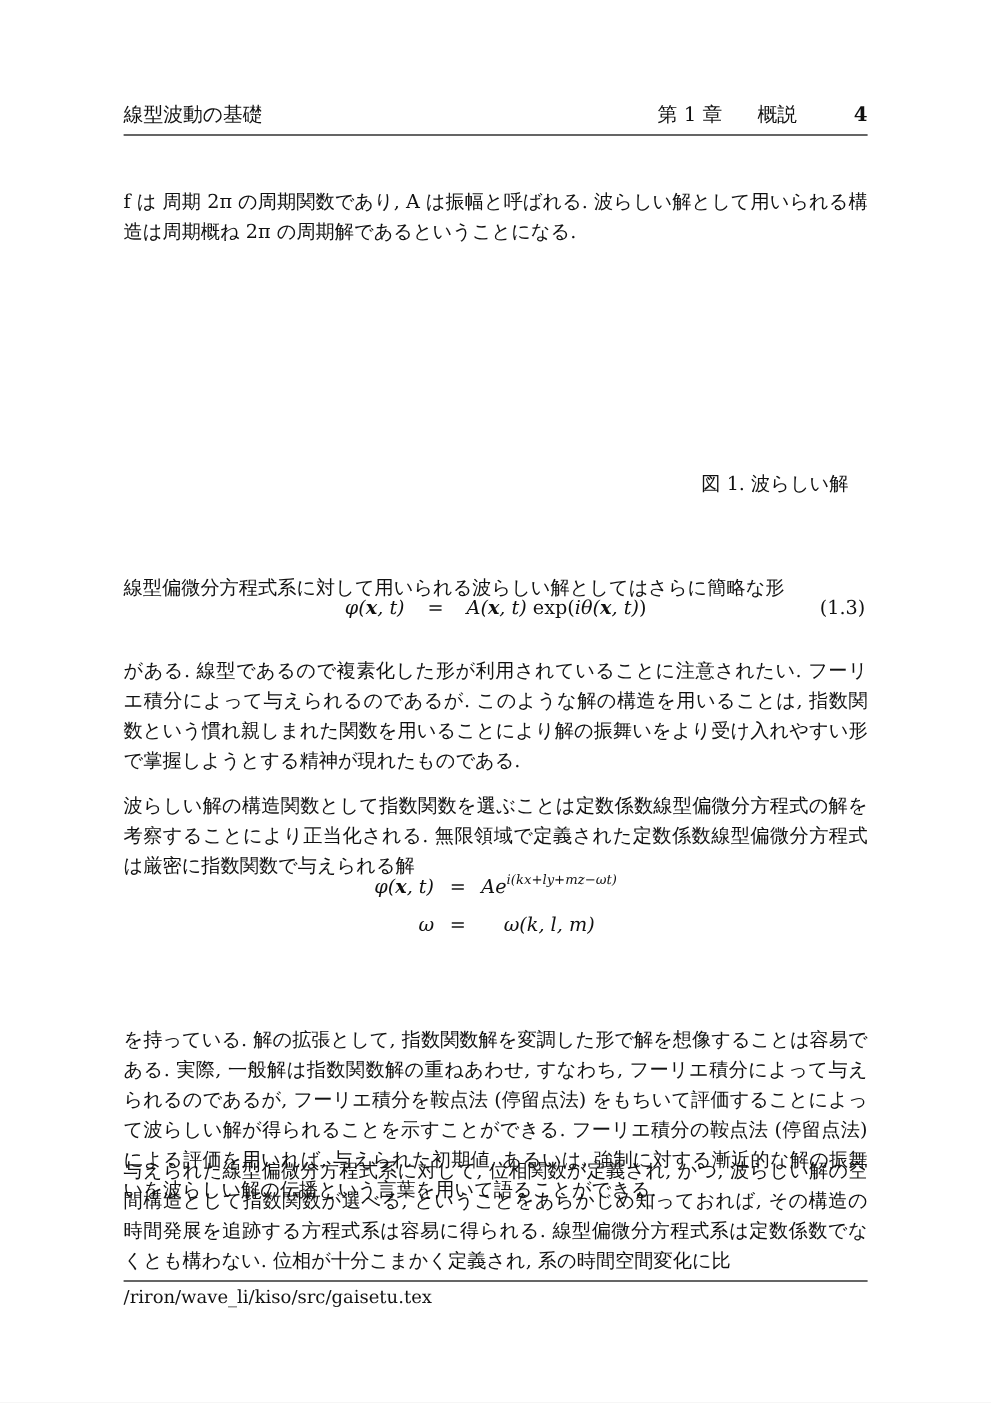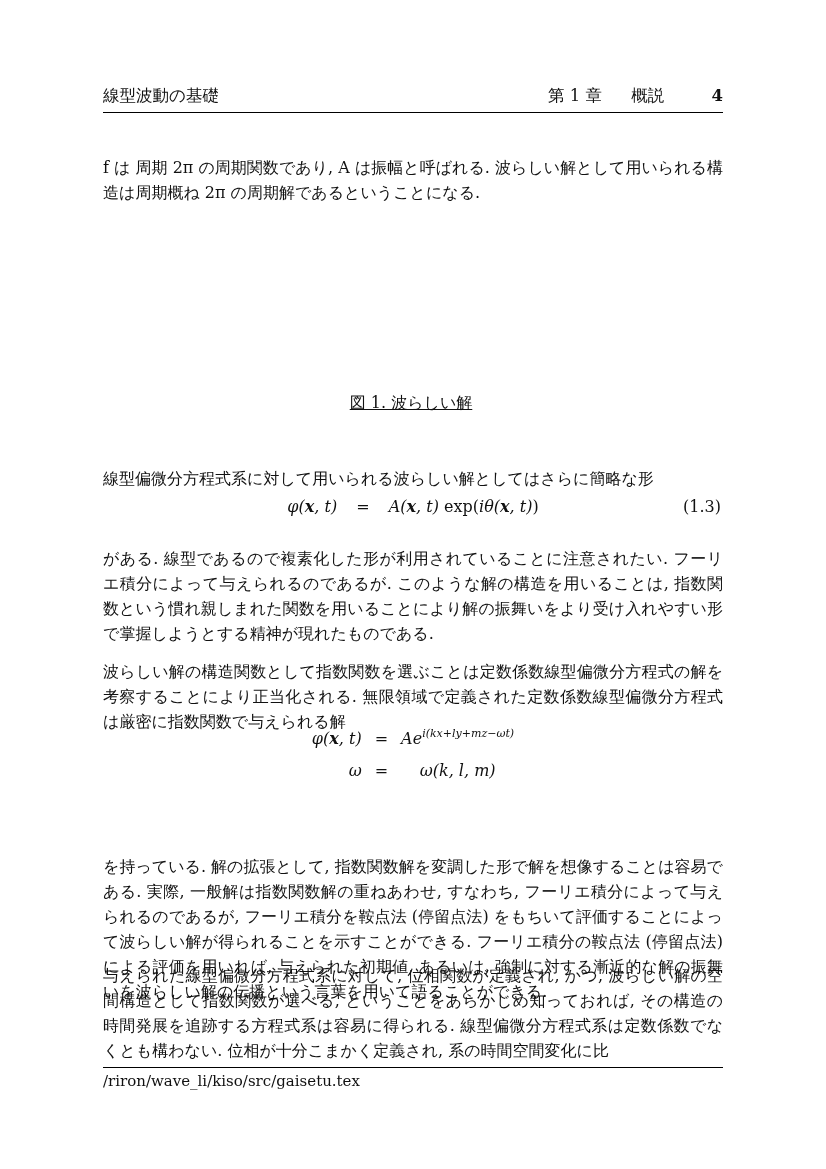--- a/index.html
+++ b/index.html
@@ -27,22 +27,22 @@
     height: 1px; background: #000;
   }
   
   .para {
     position: absolute; left: 103px; width: 620px;
     line-height: 25px; text-align: justify;
   }
   
   .fig-area { position: absolute; left: 103px; top: 195px; width: 620px; height: 185px; }
   .fig-caption {
-    position: absolute; left: 101px; top: 391px; width: 620px;
-    text-align: center; line-height: 24px; text-decoration: underline;
+    position: absolute; left: 87px; top: 391px; width: 620px;
+    text-align: right; line-height: 24px;
   }
   
   .eq-row {
     position: absolute; left: 103px; width: 620px;
     text-align: center; line-height: 30px;
   }
   .eq-center { display: inline-block; }
   .eq-rel { margin: 0 14px; }
   .eq-number { position: absolute; right: 2px; top: 0; font-style: normal; }
   .eq-group {
@@ -86,21 +86,21 @@
       <span class="page-number">4</span>
     </span>
   </div>
   <div class="header-rule"></div>
 
   <p class="para" style="top:139px">f は 周期 2π の周期関数であり, A は振幅と呼ばれる. 波らしい解として用いられる構造は周期概ね 2π の周期解であるということになる.</p>
 
   <div class="fig-area"></div>
   <div class="fig-caption">図 1. 波らしい解</div>
 
-  <p class="para" style="top:450px">線型偏微分方程式系に対して用いられる波らしい解としてはさらに簡略な形</p>
+  <p class="para" style="top:461px">線型偏微分方程式系に対して用いられる波らしい解としてはさらに簡略な形</p>
 
   <div class="eq-row" style="top:492px">
     <span class="eq-center">
       <span><span class="tok-i">φ(</span><span class="tok-bi">x</span><span class="tok-i">, t)</span></span>
       <span class="eq-rel">=</span>
       <span><span class="tok-i">A(</span><span class="tok-bi">x</span><span class="tok-i">, t)</span><span class="tok-r"> exp(</span><span class="tok-i">iθ(</span><span class="tok-bi">x</span><span class="tok-i">, t)</span><span class="tok-r">)</span></span>
     </span>
     <span class="eq-number">(1.3)</span>
   </div>
 

